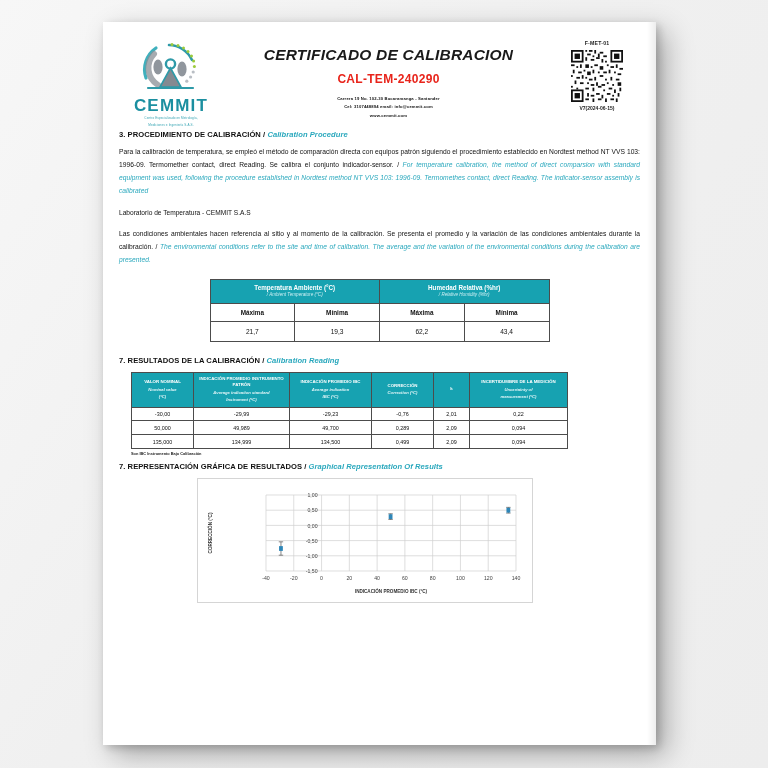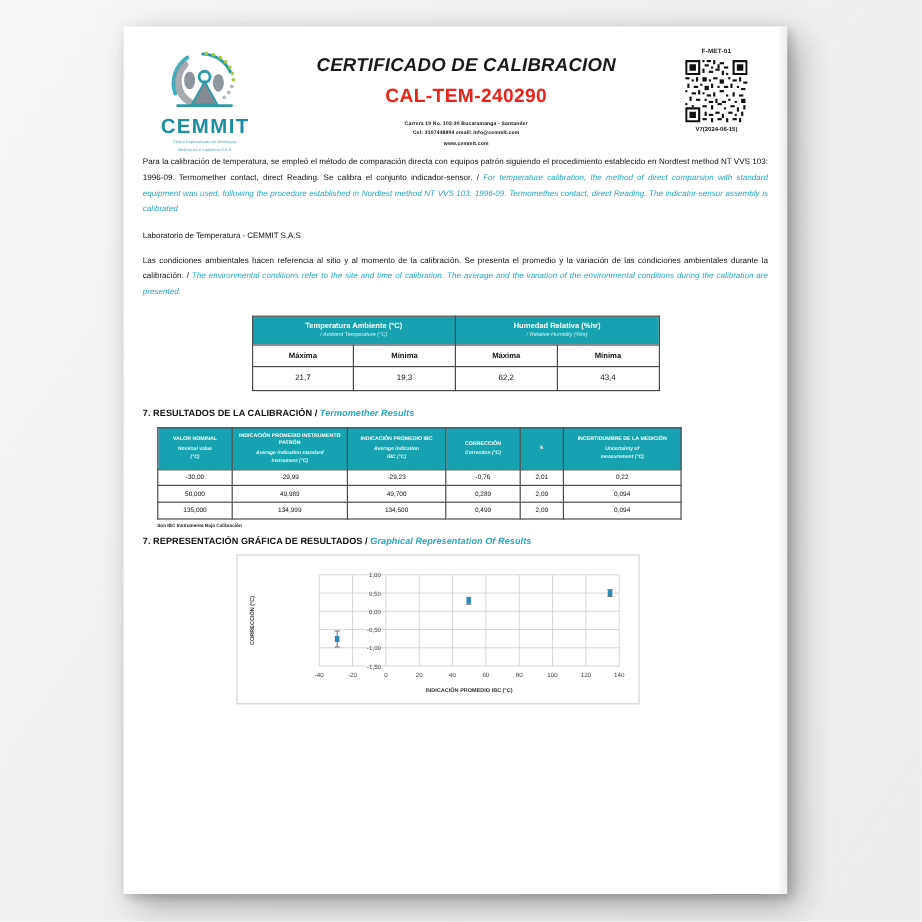--- a/index.html
+++ b/index.html
@@ -79,21 +79,21 @@
     padding-top: 12px;
   }
   .cert-title {
     font-size: 15.5px;
     font-weight: bold;
     color: #1a1a1a;
     letter-spacing: .2px;
     font-style: italic;
   }
   .cert-code {
-    font-size: 16px;
+    font-size: 12px;
     font-weight: bold;
     color: #e8241b;
     margin-top: 8px;
     letter-spacing: .3px;
   }
   .hdr-contact {
     margin-top: 9px;
     font-size: 4.2px;
     font-weight: bold;
     color: #111;
@@ -385,20 +385,23 @@
               <rect x="15" y="27" width="2" height="1"></rect>
             <rect x="19" y="27" width="1" height="2"></rect>
               <rect x="22" y="27" width="2" height="1"></rect>
             <rect x="25" y="27" width="1" height="2"></rect>
           </g>
         </svg>
         <div class="ver-code">V7(2024-06-15)</div>
       </div>
     </div>
 
+    <div class="sec-head">
+      <span>3. PROCEDIMIENTO DE CALIBRACIÓN</span><span> / </span><span class="en">Calibration Procedure</span>
+    </div>
     <p class="para">
       <span>Para la calibración de temperatura, se empleó el método de comparación directa con equipos patrón siguiendo el procedimiento establecido en Nordtest method NT VVS 103: 1996-09. Termomether contact, direct Reading. Se calibra el conjunto indicador-sensor. / </span><span class="en">For temperature calibration, the method of direct comparsion with standard equipment was used, following the procedure established in Nordtest method NT VVS 103: 1996-09. Termomethes contact, direct Reading. The indicator-sensor assembly is calibrated</span>
     </p>
 
     <p class="plain">Laboratorio de Temperatura - CEMMIT S.A.S</p>
 
     <p class="para">
       <span>Las condiciones ambientales hacen referencia al sitio y al momento de la calibración. Se presenta el promedio y la variación de las condiciones ambientales durante la calibración. / </span><span class="en">The environmental conditions refer to the site and time of calibration. The average and the variation of the environmental conditions during the calibration are presented.</span>
     </p>
 
@@ -425,21 +428,21 @@
           <td>21,7</td>
           <td>19,3</td>
           <td>62,2</td>
           <td>43,4</td>
         </tr>
       </tbody>
         </table>
     </div>
 
     <div class="sec-head">
-      <span>7. RESULTADOS DE LA CALIBRACIÓN</span><span> / </span><span class="en">Termomether Results</span>
+      <span>7. RESULTADOS DE LA CALIBRACIÓN</span><span> / </span><span class="en">Calibration Reading</span>
     </div>
 
     <div class="res-wrap">
       <table class="res">
         <colgroup>
           <col style="width:62px">
             <col style="width:96px">
             <col style="width:82px">
           <col style="width:62px">
             <col style="width:36px">

